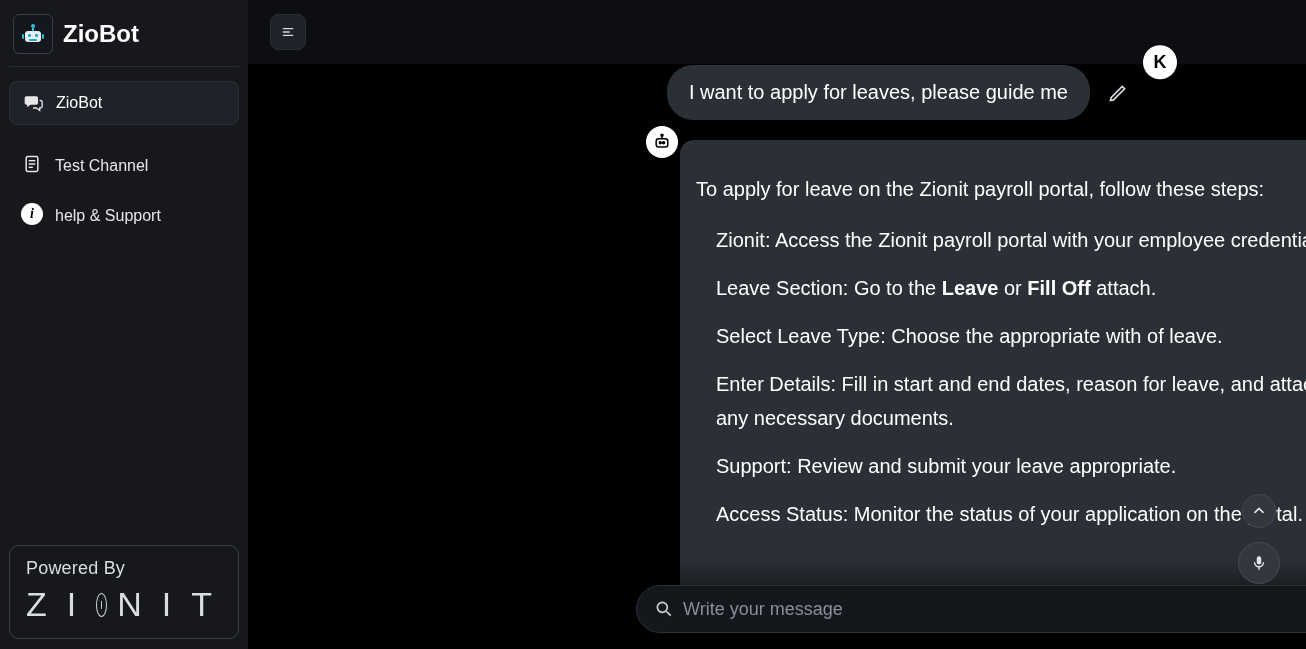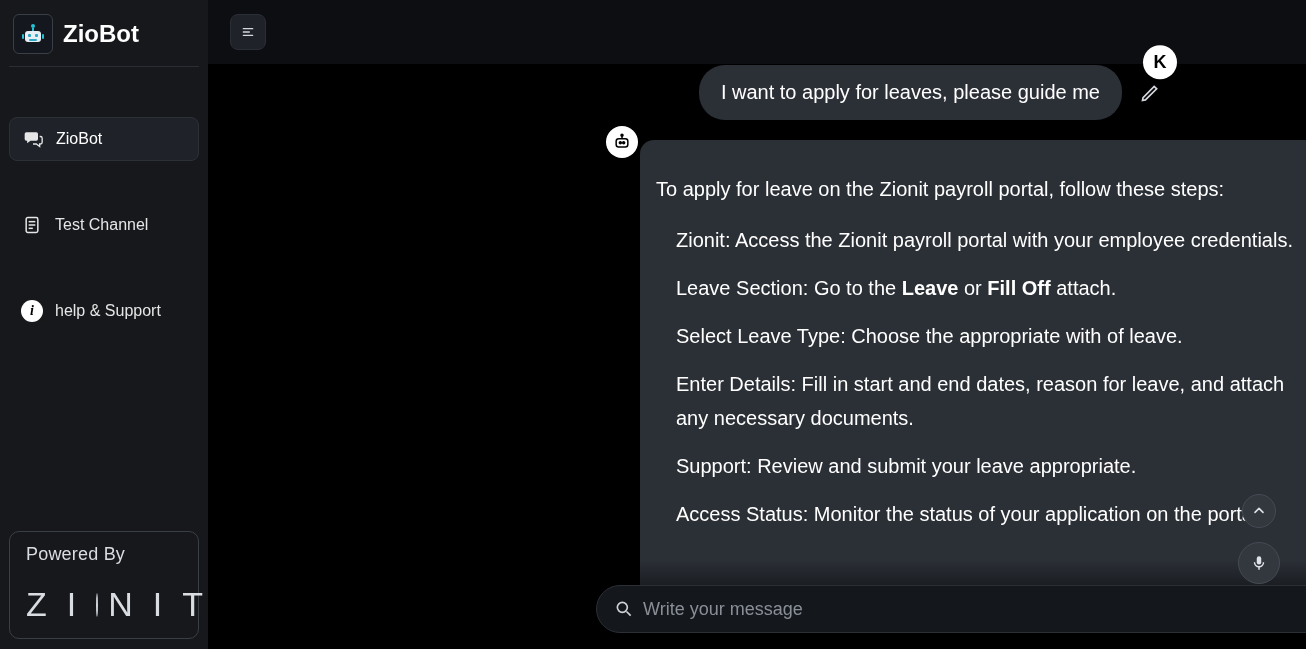--- a/index.html
+++ b/index.html
@@ -1,54 +1,54 @@
 <!DOCTYPE html>
 <html><head>
 <meta charset="utf-8">
 <style>
   * { box-sizing: border-box; margin:0; padding:0; }
   html,body { width:1306px; height:649px; background:#000; color:#e6e6e6; font-family:"Segoe UI",Arial,sans-serif; overflow:hidden; }
   body { display:flex; }
 
   
-  .sidebar { width:208px; height:649px; background:#16181c; display:flex; flex-direction:column; padding:10px 9px 10px 9px;gap:36px; }
+  .sidebar { width:248px; height:649px; background:#16181c; display:flex; flex-direction:column; padding:10px 9px 10px 9px; }
   .brand { display:flex; align-items:center; gap:10px; padding:4px 4px 12px 4px; border-bottom:1px solid #2a2d33; margin-bottom:14px; }
   .brand-logo { width:40px; height:40px; border:1px solid #3a3f47; border-radius:6px; display:flex; align-items:center; justify-content:center; background:#14181e; }
   .brand-name { font-size:24px; font-weight:700; color:#fff; }
 
   .nav-item { display:flex; align-items:center; gap:12px; height:44px; border-radius:8px; padding:0 12px; cursor:pointer; color:#e6e6e6; font-size:16px; }
   .nav-item.active { background:#1f2329; border:1px solid #2c3138; color:#fff; }
-  .nav-item:not(.active) { margin-top:6px; }
+  .nav-item:not(.active) { margin-top:6px;align-items:flex-end; }
   .nav-icon { width:22px; height:22px; display:flex; align-items:center; justify-content:center; color:#e6e6e6; }
 
   .info-circle { width:22px; height:22px; border-radius:50%; background:#fff; color:#000; display:flex; align-items:center; justify-content:center; font-weight:900; font-family:Georgia,serif; font-style:italic; font-size:14px; }
 
   .sidebar-spacer { flex:1; }
 
   .powered-card { border:1px solid #3a3f47; border-radius:10px; padding:12px 16px 14px 16px; color:#d9dde2; }
-  .powered-label { font-size:18px; font-weight:400; margin-bottom:20px; letter-spacing:0.2px; }
+  .powered-label { font-size:18px; font-weight:400; margin-bottom:6px; letter-spacing:0.2px; }
   .zionit-word { font-size:34px; letter-spacing:10px; font-weight:300; display:flex; align-items:center; gap:10px; }
   .zionit-o { width:24px; height:24px; border:1px solid #cfd3d8; border-radius:50%; position:relative; display:inline-block; }
   .zionit-o::before { content:""; position:absolute; inset:4px; border-radius:50%; background:
       radial-gradient(circle at 30% 30%, #cfd3d8 1px, transparent 1px),
       radial-gradient(circle at 70% 40%, #cfd3d8 1px, transparent 1px),
       radial-gradient(circle at 50% 70%, #cfd3d8 1px, transparent 1px),
       radial-gradient(circle at 20% 60%, #cfd3d8 1px, transparent 1px),
       radial-gradient(circle at 80% 70%, #cfd3d8 1px, transparent 1px); }
 
   
   .main { flex:1; height:649px; background:#000; position:relative; overflow:hidden; }
 
   .topbar { height:64px; width:100%; background:#0c0e11; display:flex; align-items:center; padding-left:22px; }
   .menu-btn { width:36px; height:36px; background:#1f2329; border:1px solid #2a2e35; border-radius:8px; display:flex; align-items:center; justify-content:center; cursor:pointer; }
 
   .chat-area { position:absolute; top:64px; left:0; right:0; bottom:0; }
 
   
-  .user-row { position:absolute; top:1px; right:144px; display:flex; align-items:center; }
+  .user-row { position:absolute; top:1px; right:176px; display:flex; align-items:center; }
   .user-bubble { background:#2b2f36; color:#fff; font-size:20px; padding:16px 22px; border-radius:26px; }
   .edit-btn { width:24px; height:24px; margin-left:16px; display:flex; align-items:center; justify-content:center; cursor:pointer; color:#d0d4da; }
   .avatar-k { position:absolute; top:0; right:146px; transform:translate(50%,-55%); width:34px; height:34px; background:#fff; color:#000; border-radius:50%; display:flex; align-items:center; justify-content:center; font-weight:700; font-size:18px; }
 
   
   .bot-avatar { position:absolute; top:62px; left:398px; width:32px; height:32px; background:#fff; border-radius:50%; display:flex; align-items:center; justify-content:center; }
 
   
   .bot-card { position:absolute; top:76px; left:432px; width:688px; height:460px; background:#2b2f36; border-radius:14px; padding:14px 16px; overflow:hidden; }
   .bot-heading { font-size:20px; color:#fff; margin:24px 0 22px 0; }

